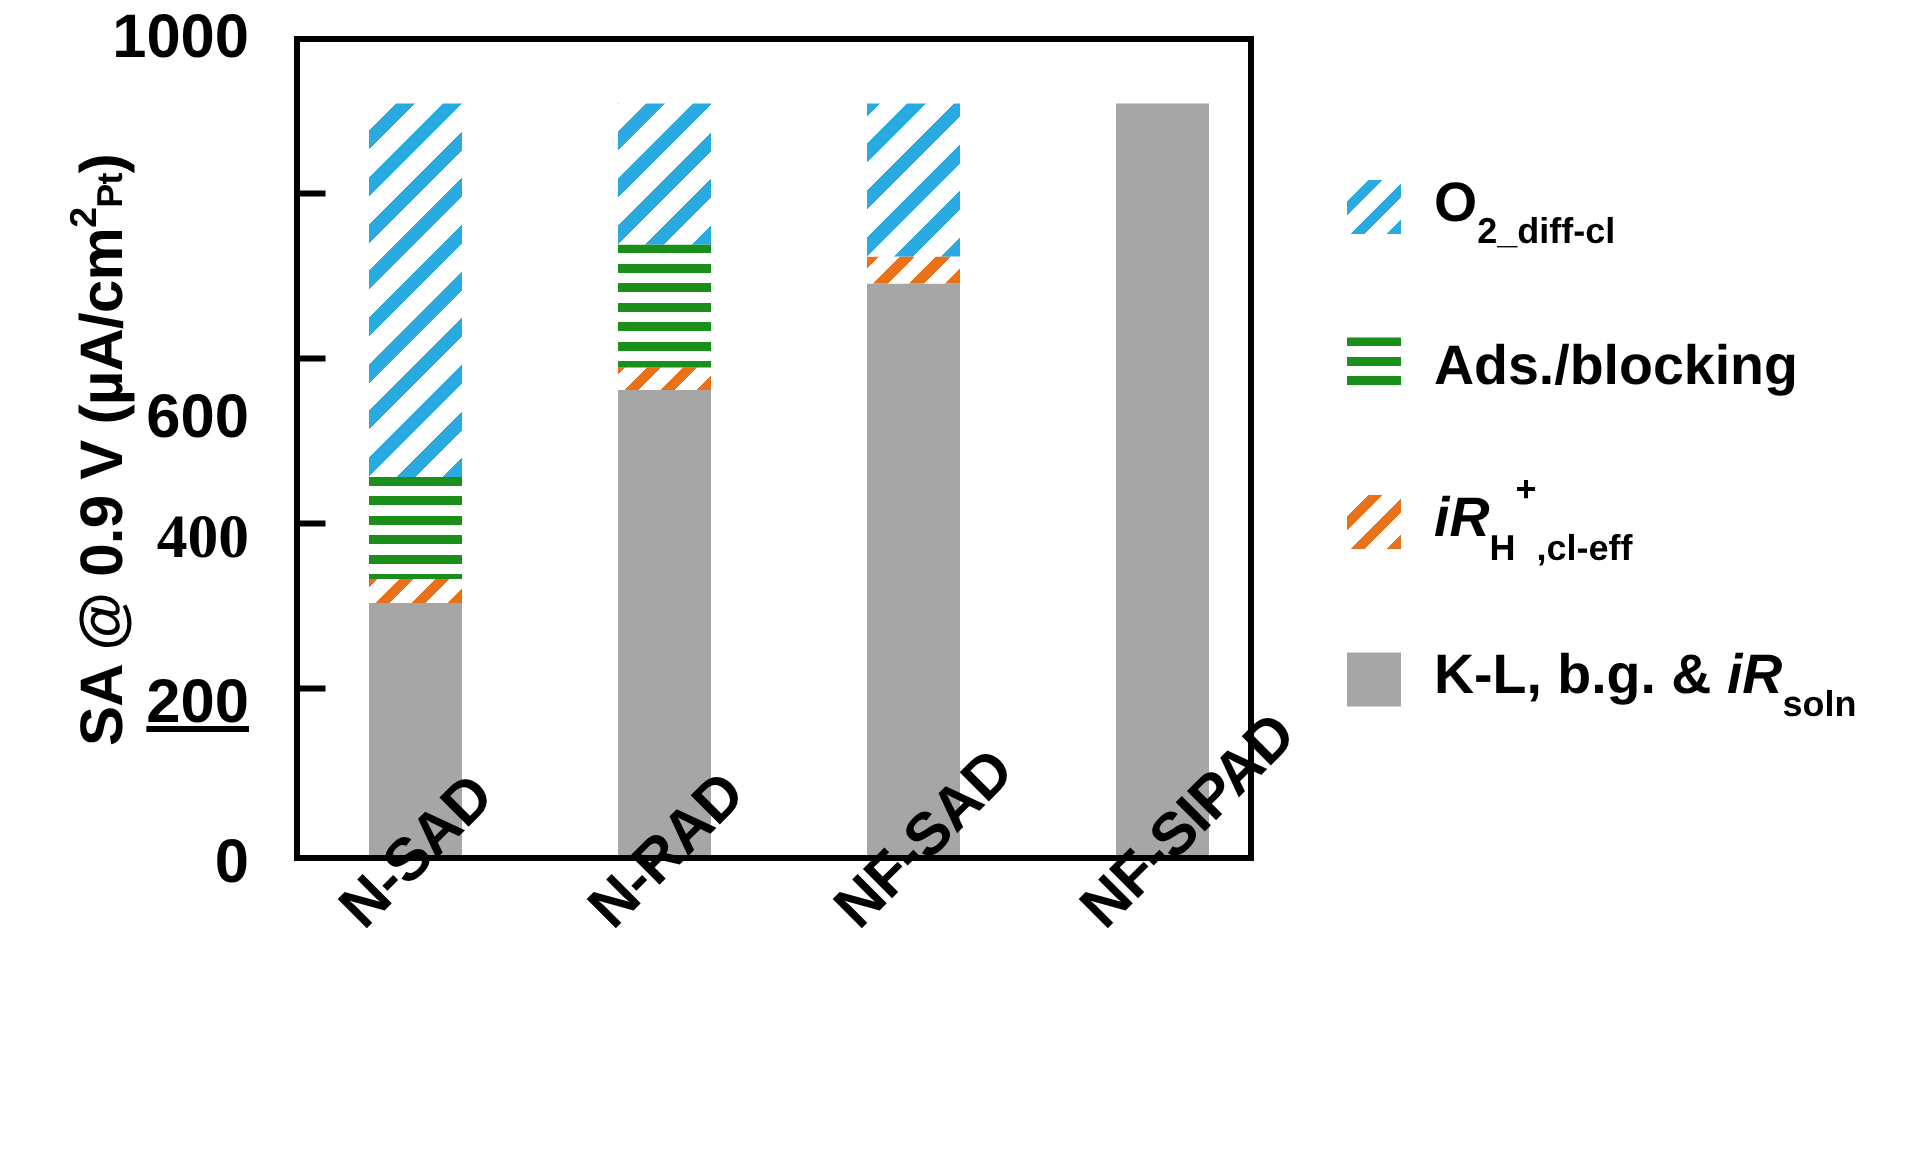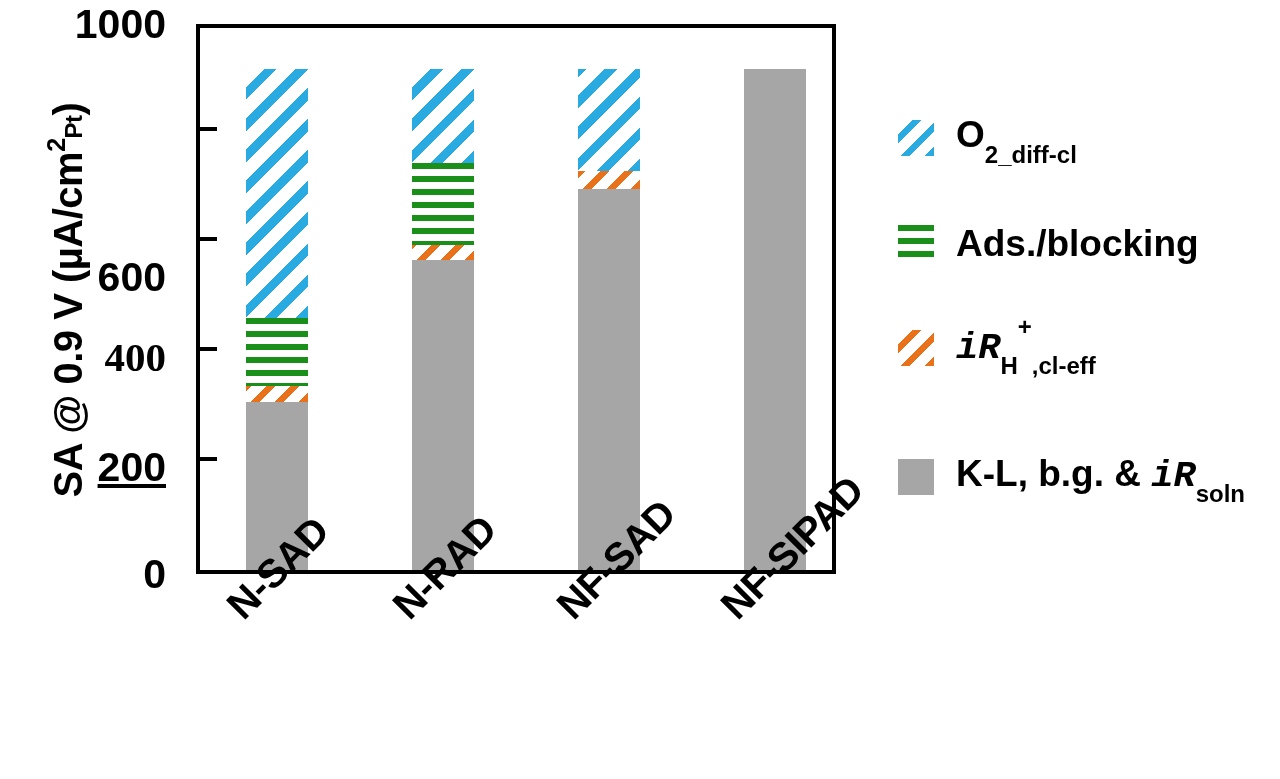--- a/index.html
+++ b/index.html
@@ -114,21 +114,21 @@
         #e8711a 0px,#e8711a 7px,
         #ffffff 7px,#ffffff 17px);
   }
   .swatch.gray{background:#a6a6a6;}
   .legend-text{
     font-size:37px;font-weight:bold;color:#000;white-space:nowrap;
     line-height:1;
   }
   .legend-text sub{font-size:24px;position:relative;top:7px;}
   .legend-text sup{font-size:24px;position:relative;top:-10px;}
-  .ital{font-style:italic;font-family:Liberation Mono, monospace;}
+  .ital{font-style:italic;}
 </style>
 </head>
 <body>
 
 <div id="figure">
 
   <div id="ylabel">
     <span>SA @ 0.9 V (µA/cm</span>
       <sup>2</sup>
       <sub>Pt</sub>
@@ -194,19 +194,19 @@
     <div class="legend-row" style="top:105px;">
       <span class="swatch green"></span>
       <span class="legend-text">Ads./blocking</span>
     </div>
 
     <div class="legend-row" style="top:210px;">
       <span class="swatch orange"></span>
       <span class="legend-text"><span class="ital">iR</span><sub>H</sub><sup>+</sup><sub>,cl-eff</sub></span>
     </div>
 
-    <div class="legend-row" style="top:315px;margin-top:24px;">
+    <div class="legend-row" style="top:315px;">
       <span class="swatch gray"></span>
       <span class="legend-text"><span>K-L, b.g. &amp; </span><span class="ital">iR</span><sub>soln</sub></span>
     </div>
 
   </div>
 </div>
 
 </body></html>

